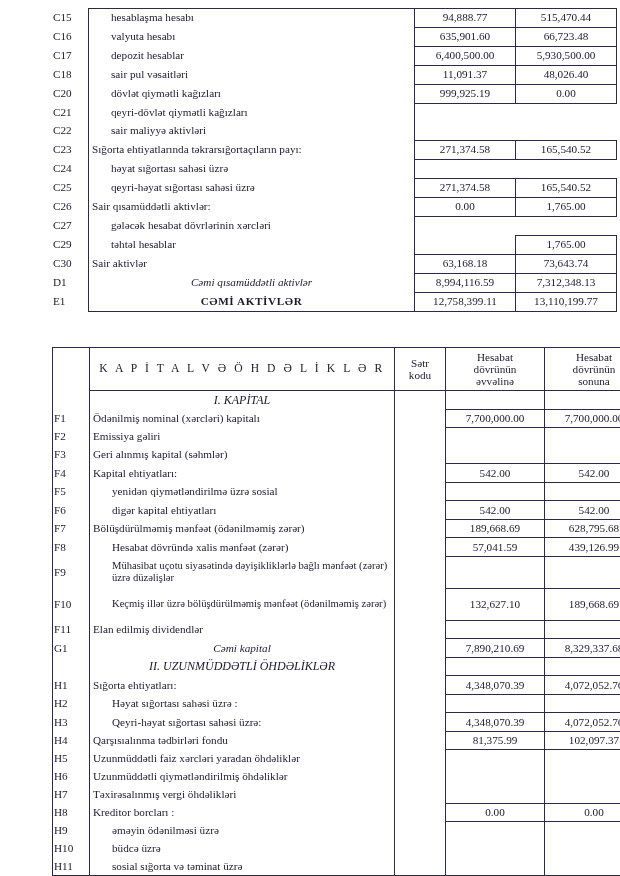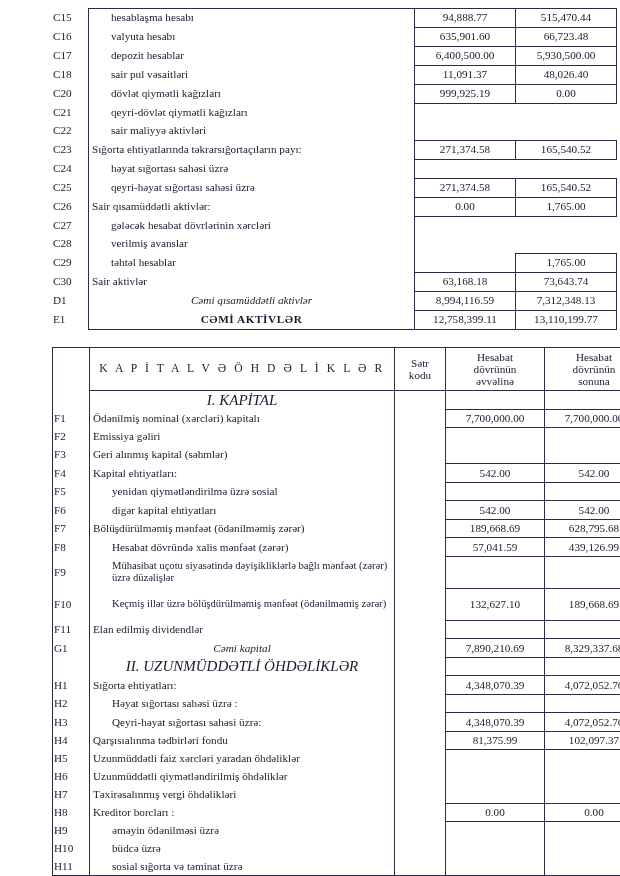--- a/index.html
+++ b/index.html
@@ -98,21 +98,21 @@
     font-size: 11.6px;
     letter-spacing: 2.6px;
     font-weight: normal;
   }
   .bd { border: 1px solid #2a2a44; margin-top: 21px; }
   .bl { border-left: 1px solid #2a2a44; }
   .br { border-right: 1px solid #2a2a44; }
   .section-row td {
     text-align: center;
     font-style: italic;
-    font-size: 15px;
+    font-size: 12px;
   }
   .tall { height: 31px !important; }
   .tall2 { height: 38px !important; }
   .small-wrap { font-size: 10.6px; line-height: 1.18; display: block; }
 </style>
 </head>
 <body>
 
 <div class="page">
 
@@ -180,26 +180,20 @@
         </tr>
         <tr>
           <td class="col-code">C26</td>
           <td class="col-label bx">Sair qısamüddətli aktivlər:</td>
           <td class="col-num num bd" style="border: 1px solid rgb(42, 42, 68);">0.00</td>
           <td class="col-num num bd" style="border: 1px solid rgb(42, 42, 68);">1,765.00</td>
         </tr>
         <tr>
           <td class="col-code">C27</td>
           <td class="col-label bx indent1">gələcək hesabat dövrlərinin xərcləri</td>
-          <td class="col-num num"></td>
-          <td class="col-num num"></td>
-        </tr>
-        <tr>
-          <td class="col-code">C28</td>
-          <td class="col-label bx indent1">verilmiş  avanslar</td>
           <td class="col-num num"></td>
           <td class="col-num num"></td>
         </tr>
         <tr>
           <td class="col-code">C29</td>
           <td class="col-label bx indent1">təhtəl hesablar</td>
           <td class="col-num num"></td>
           <td class="col-num num bd" style="border: 1px solid rgb(42, 42, 68);">1,765.00</td>
         </tr>
         <tr>

